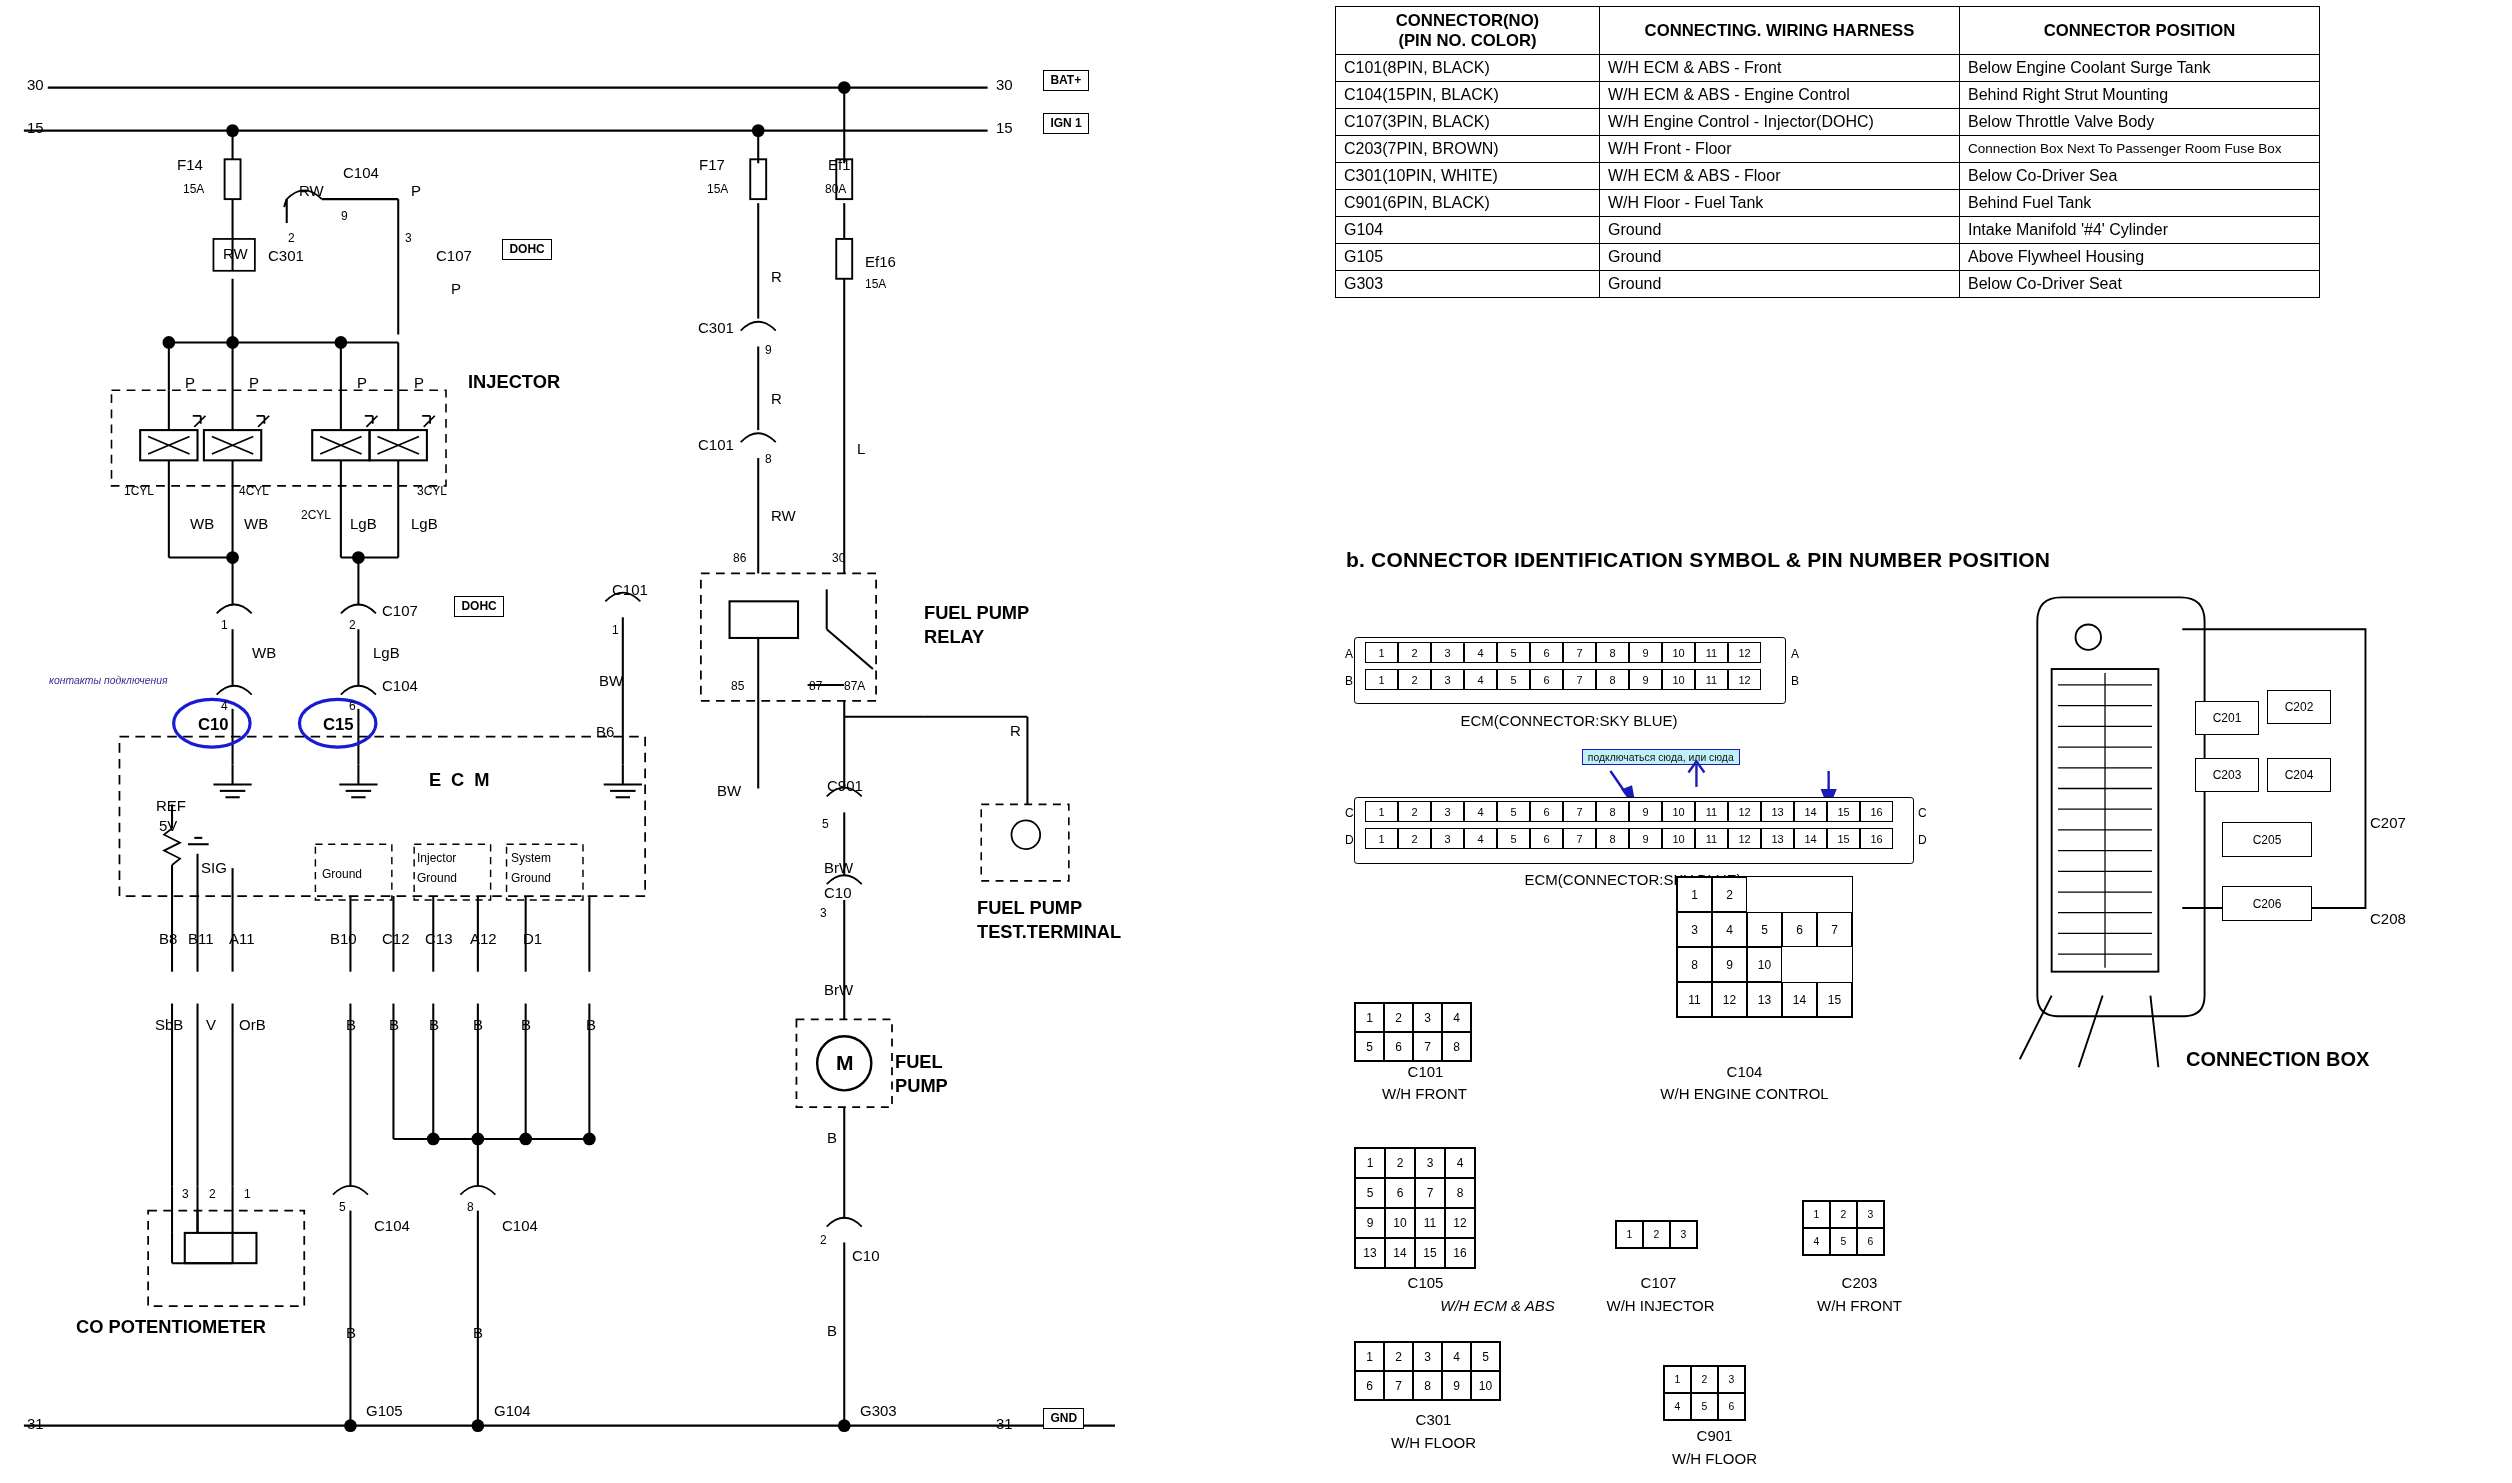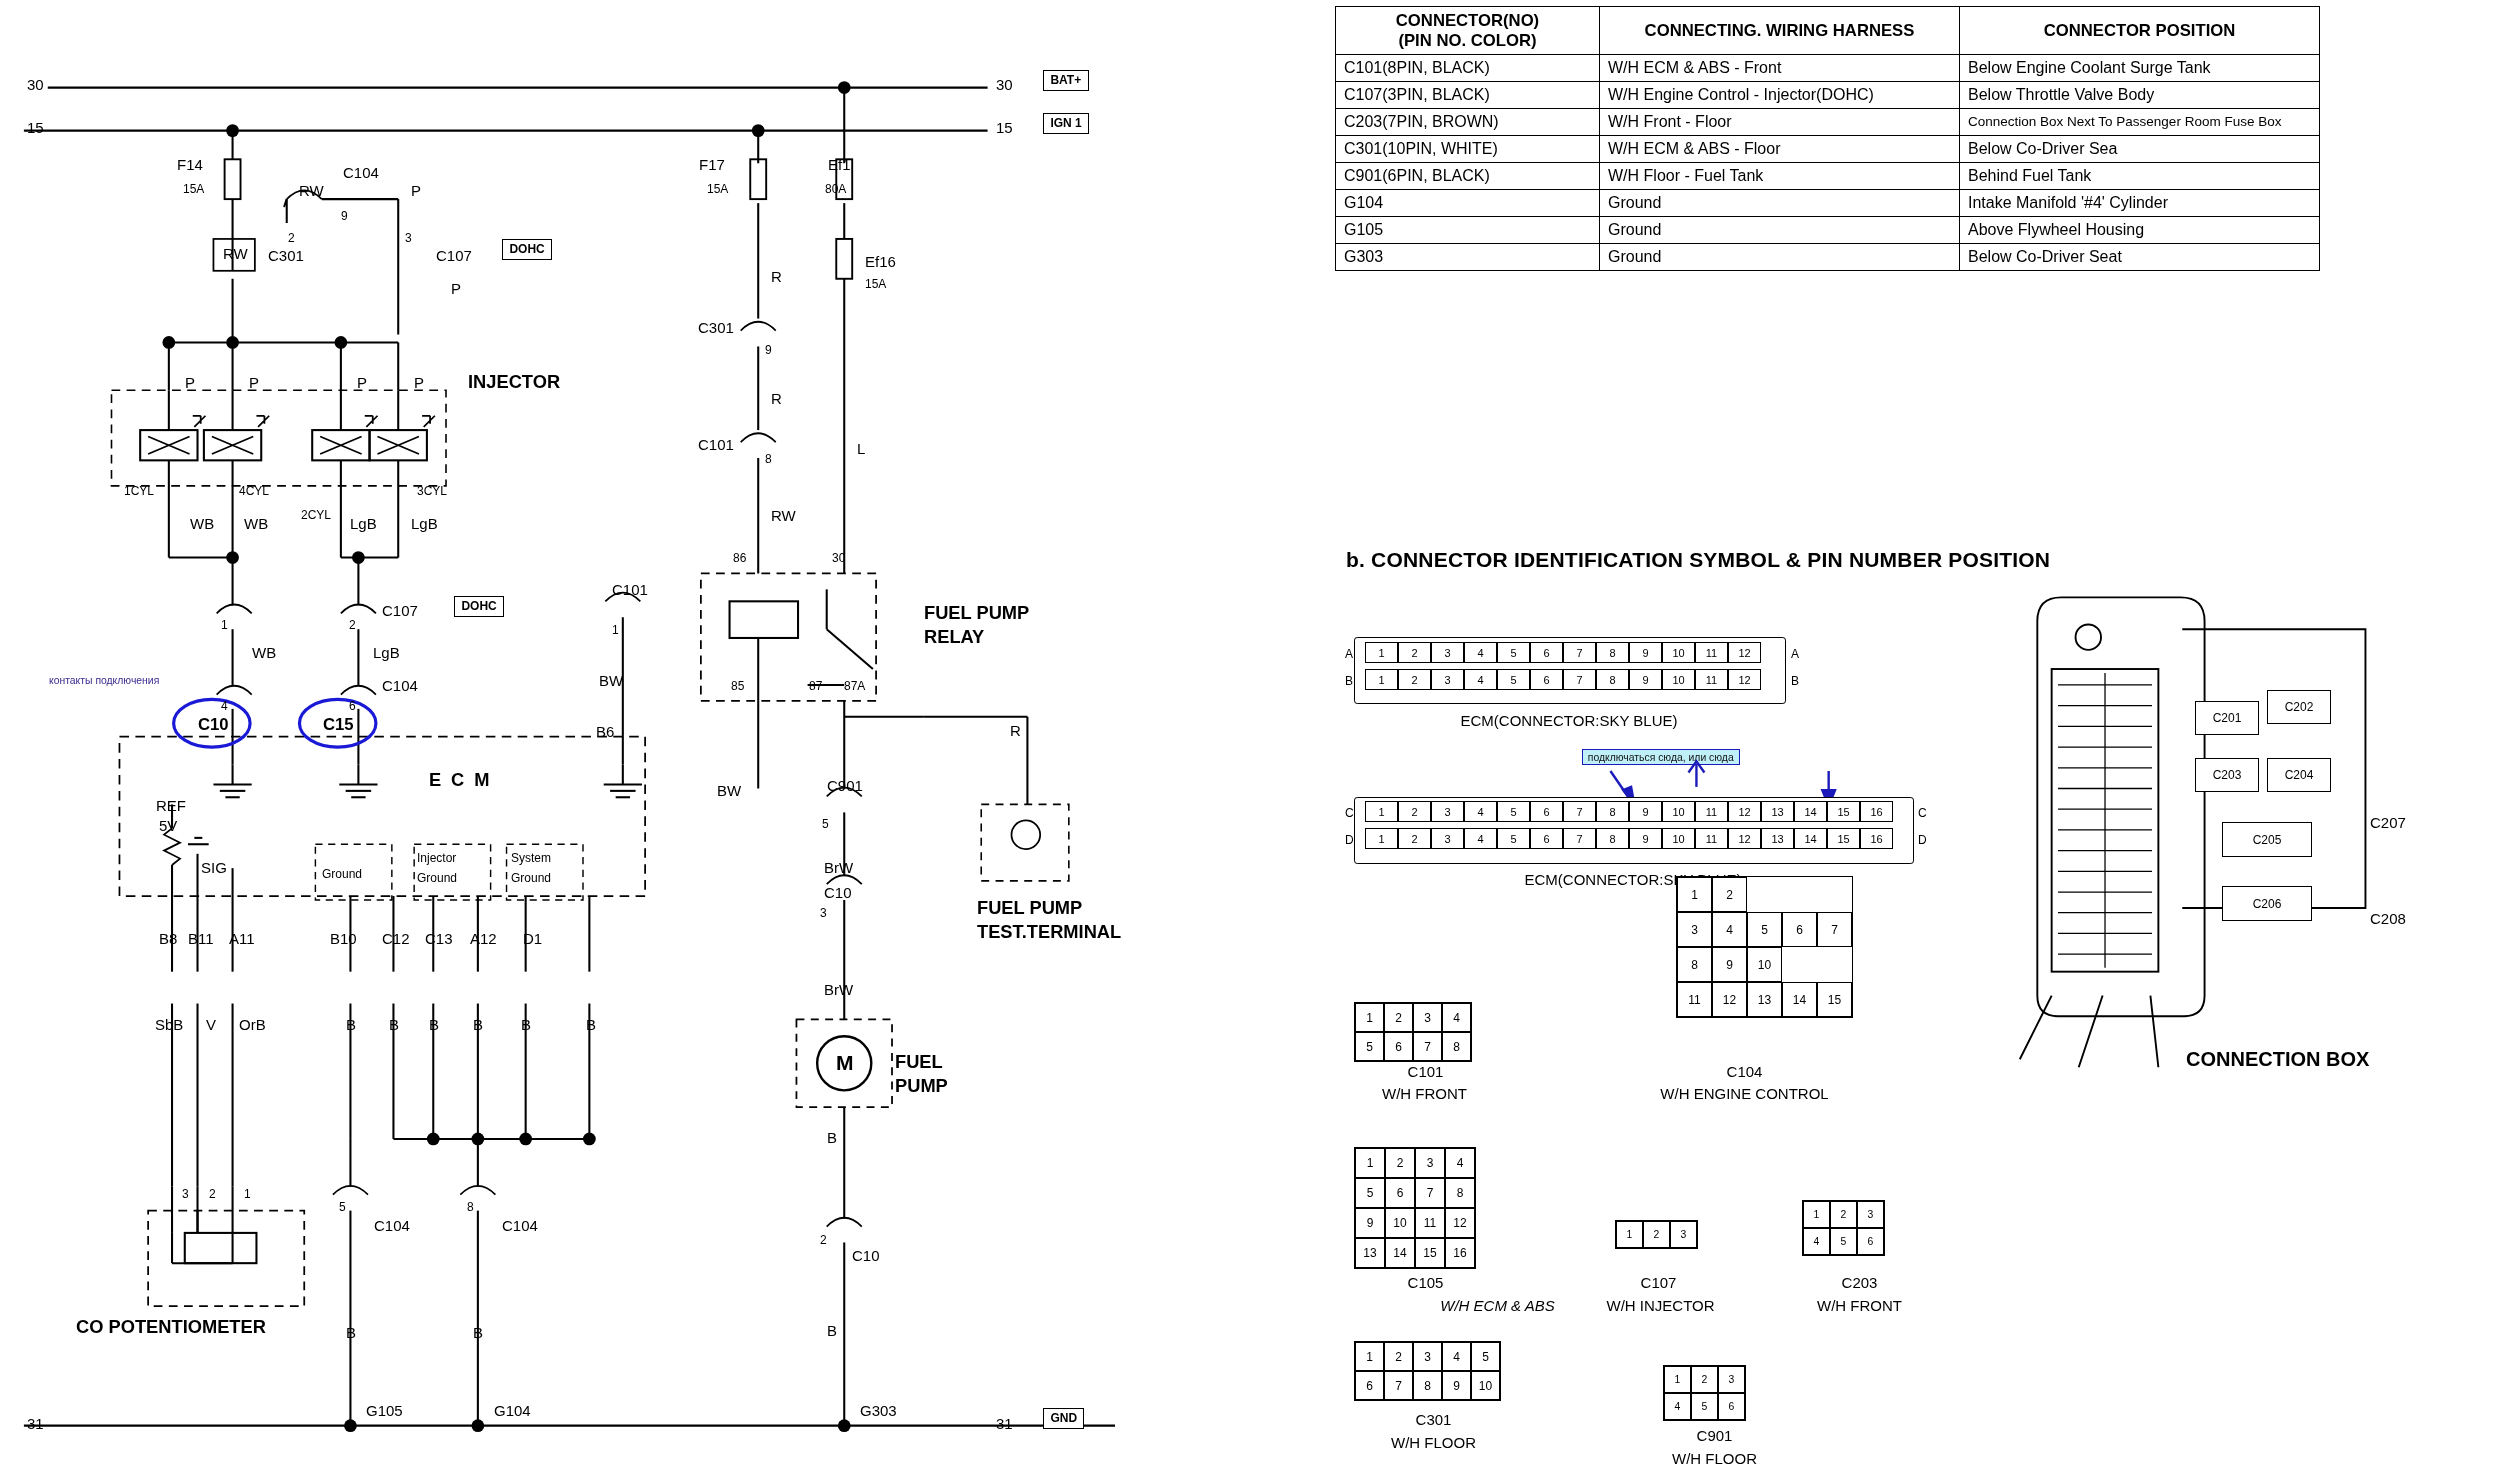--- a/index.html
+++ b/index.html
@@ -11,21 +11,21 @@
   .tbl th{font-weight:bold;text-align:center;font-size:16.7px;line-height:1.15;}
   .tbl td.c1{width:247px;}
   .tbl td.c2{width:343px;}
   .tbl td.c3{width:343px;}
   .tbl td.small{font-size:13.5px;}
   .secthead{position:absolute;left:1346px;top:548px;font-size:21px;font-weight:bold;letter-spacing:0.2px;}
   .lbl{position:absolute;font-size:15px;white-space:nowrap;}
   .lbl.b{font-weight:bold;}
   .lbl.sm{font-size:12px;}
   .lbl.big{font-size:18.3px;font-weight:bold;}
-  .lbl.ru{font-size:10.4px;color:#3b2b8f;}
+  .lbl.ru{font-size:10.4px;color:#3b2b8f;font-style:italic;}
   .boxlbl{position:absolute;border:1.6px solid #000;padding:2.4px 6.4px;font-size:12px;font-weight:bold;background:#fff;}
   .pinrow{position:absolute;display:flex;}
   .pin{border:1.3px solid #000;width:21px;height:21px;font-size:11px;display:flex;align-items:center;justify-content:center;box-sizing:border-box;background:#fff;}
   .cbox{position:absolute;border:1.4px solid #000;background:#fff;}
   .cue{position:absolute;background:#bff0f8;border:0.8px solid #1b1bbb;color:#111;font-size:10.4px;padding:1.6px 4.8px;white-space:nowrap;}
   .cname{position:absolute;font-size:15px;text-align:center;}
   .relaybox{position:absolute;border:1.3px solid #000;background:#fff;font-size:12px;display:flex;align-items:center;justify-content:center;}
 </style>
 </head>
 <body>
@@ -421,20 +421,25 @@
         <th class="c1">CONNECTOR(NO)<br>(PIN NO. COLOR)</th>
         <th class="c2">CONNECTING. WIRING HARNESS</th>
         <th class="c3">CONNECTOR POSITION</th>
       </tr>
     </thead>
     <tbody>
       <tr>
           <td class="c1">C101(8PIN, BLACK)</td>
           <td class="c2">W/H ECM &amp; ABS - Front</td>
           <td class="c3">Below Engine Coolant Surge Tank</td>
+        </tr>
+      <tr>
+          <td class="c1">C104(15PIN, BLACK)</td>
+          <td class="c2">W/H ECM &amp; ABS - Engine Control</td>
+          <td class="c3">Behind Right Strut Mounting</td>
         </tr>
       <tr>
           <td class="c1">C107(3PIN, BLACK)</td>
           <td class="c2">W/H Engine Control - Injector(DOHC)</td>
           <td class="c3">Below Throttle Valve Body</td>
         </tr>
       <tr>
           <td class="c1">C203(7PIN, BROWN)</td>
           <td class="c2">W/H Front - Floor</td>
           <td class="c3 small">Connection Box Next To Passenger Room Fuse Box</td>

